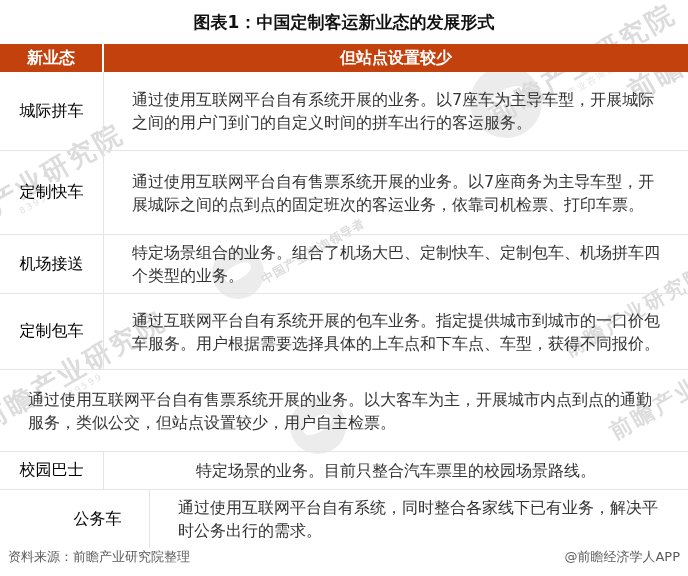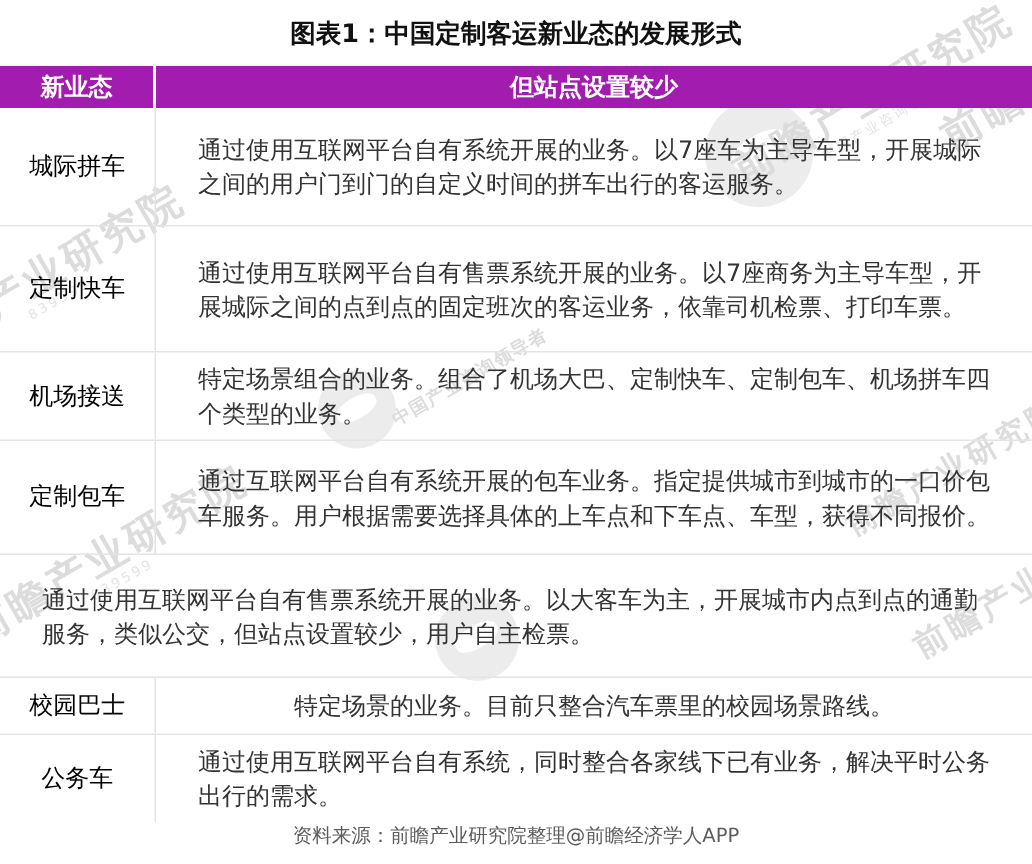--- a/index.html
+++ b/index.html
@@ -51,21 +51,21 @@
   .content { position:relative; z-index:1; }
   .chart-title {
     height:44px;
     display:flex; align-items:center; justify-content:center;
     font-size:17px; font-weight:bold; color:#111111;
   }
   .table { width:688px; }
   .thead {
     display:flex;
     height:28px;
-    background:#a21caf;
+    background:#c2410c;
     color:#ffffff;
     font-size:16px;
     font-weight:bold;
   }
   .thead .col1 {
     width:104px;
     display:flex; align-items:center; justify-content:center;
     border-right:2px solid #ffffff;
   }
   .thead .col2 {
@@ -93,26 +93,26 @@
     line-height:23px;
     color:#333333;
     padding:6px 28px;
   }
   .r1 { min-height:79px; }
   .r2 { min-height:84px; }
   .r3 { min-height:54px; }
   .r4 { min-height:76px; }
   .r5 { min-height:82px; }
   .r6 { min-height:38px; }
-  .r7 { min-height:55px; }
+  .r7 { min-height:55px;padding-left:46px; }
   .footer {
     position:absolute;
     left:0; right:0; bottom:10px;
     display:flex;
-    justify-content:center;
+    justify-content:space-between;
     padding:0 8px;
     font-size:13px;
     color:#5c5c5c;
     z-index:1;
   }
 </style>
 </head>
 <body>
 
 <div class="page">

